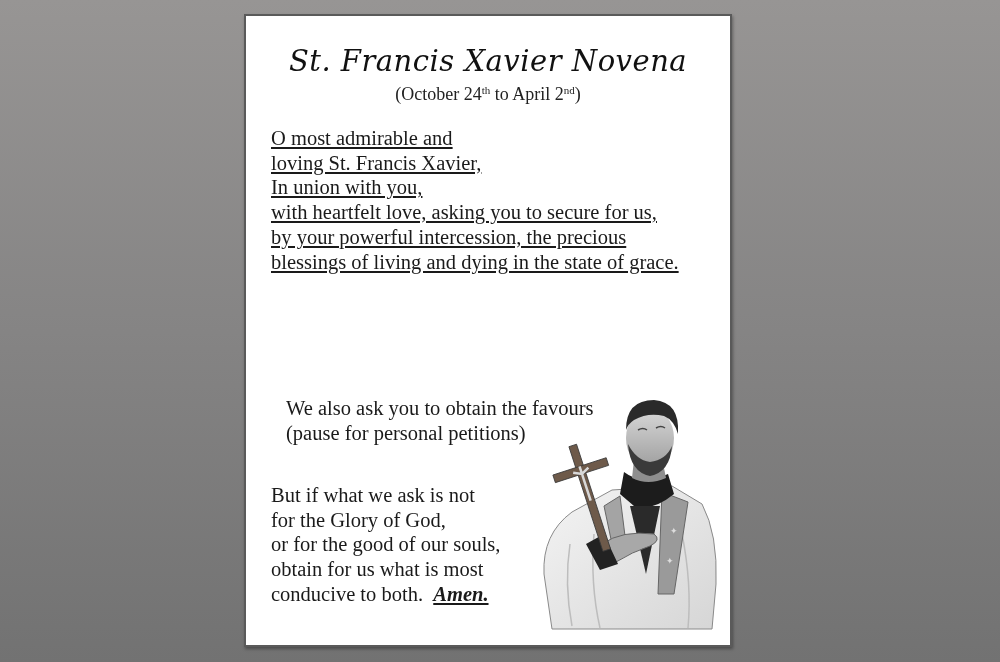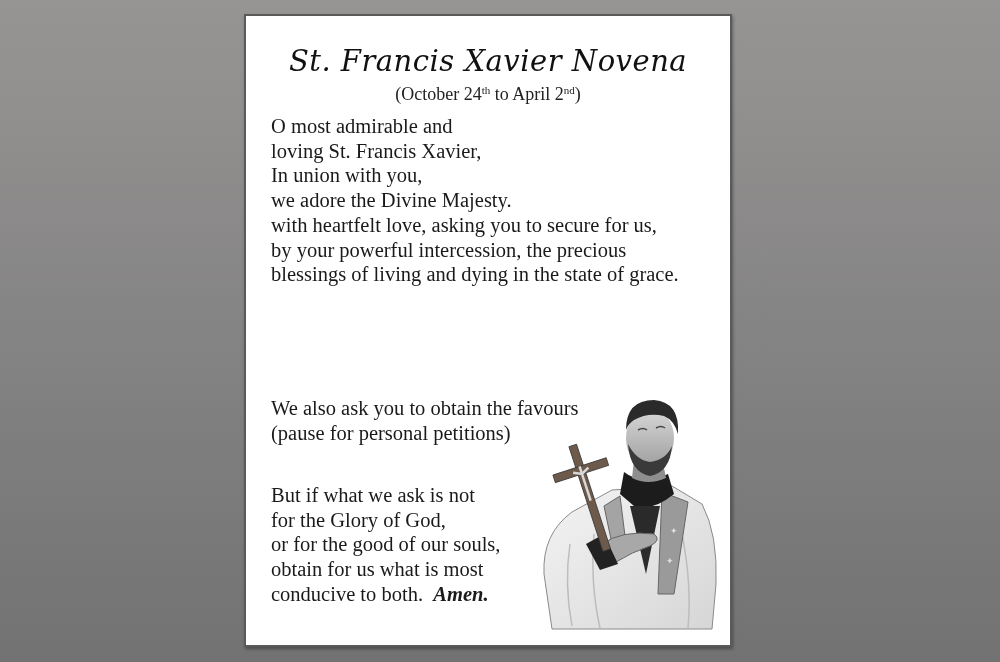--- a/index.html
+++ b/index.html
@@ -20,40 +20,39 @@
   }
   .subtitle {
     position: absolute; left: 0; right: 0; top: 68px; text-align: center;
     font-size: 18px; color: #222;
   }
   .subtitle sup { font-size: 11px; vertical-align: 6px; line-height: 0; }
   .para {
     position: absolute; left: 25px; font-size: 20.5px; line-height: 24.7px; color: #1a1a1a;
   }
   .para .line { display: block; white-space: nowrap; }
-  .p1 { top: 98px; }
-  .p2 { top: 380px; }
+  .p1 { top: 110px; text-decoration: underline; }
+  .p2 { top: 380px; margin-left: 15px; }
   .p3 { top: 467px; }
-  .amen { font-weight: bold; font-style: italic; }
+  .amen { font-weight: bold; font-style: italic; text-decoration: underline; }
   .saint {
     position: absolute; left: 296px; top: 378px; width: 178px; height: 240px;
   }
 </style>
 </head>
 <body>
 
 <div class="card">
   <div class="title">St. Francis Xavier Novena</div>
   <div class="subtitle"><span>(October 24</span><sup>th</sup><span> to April 2</span><sup>nd</sup><span>)</span></div>
 
   <div class="para p1">
     <span class="line">O most admirable and</span>
     <span class="line">loving St. Francis Xavier,</span>
     <span class="line">In union with you,</span>
-    <span class="line">we adore the Divine Majesty.</span>
     <span class="line">with heartfelt love, asking you to secure for us,</span>
     <span class="line">by your powerful intercession, the precious</span>
     <span class="line">blessings of living and dying in the state of grace.</span>
   </div>
 
   <div class="para p2">
     <span class="line">We also ask you to obtain the favours</span>
     <span class="line">(pause for personal petitions)</span>
   </div>
 

